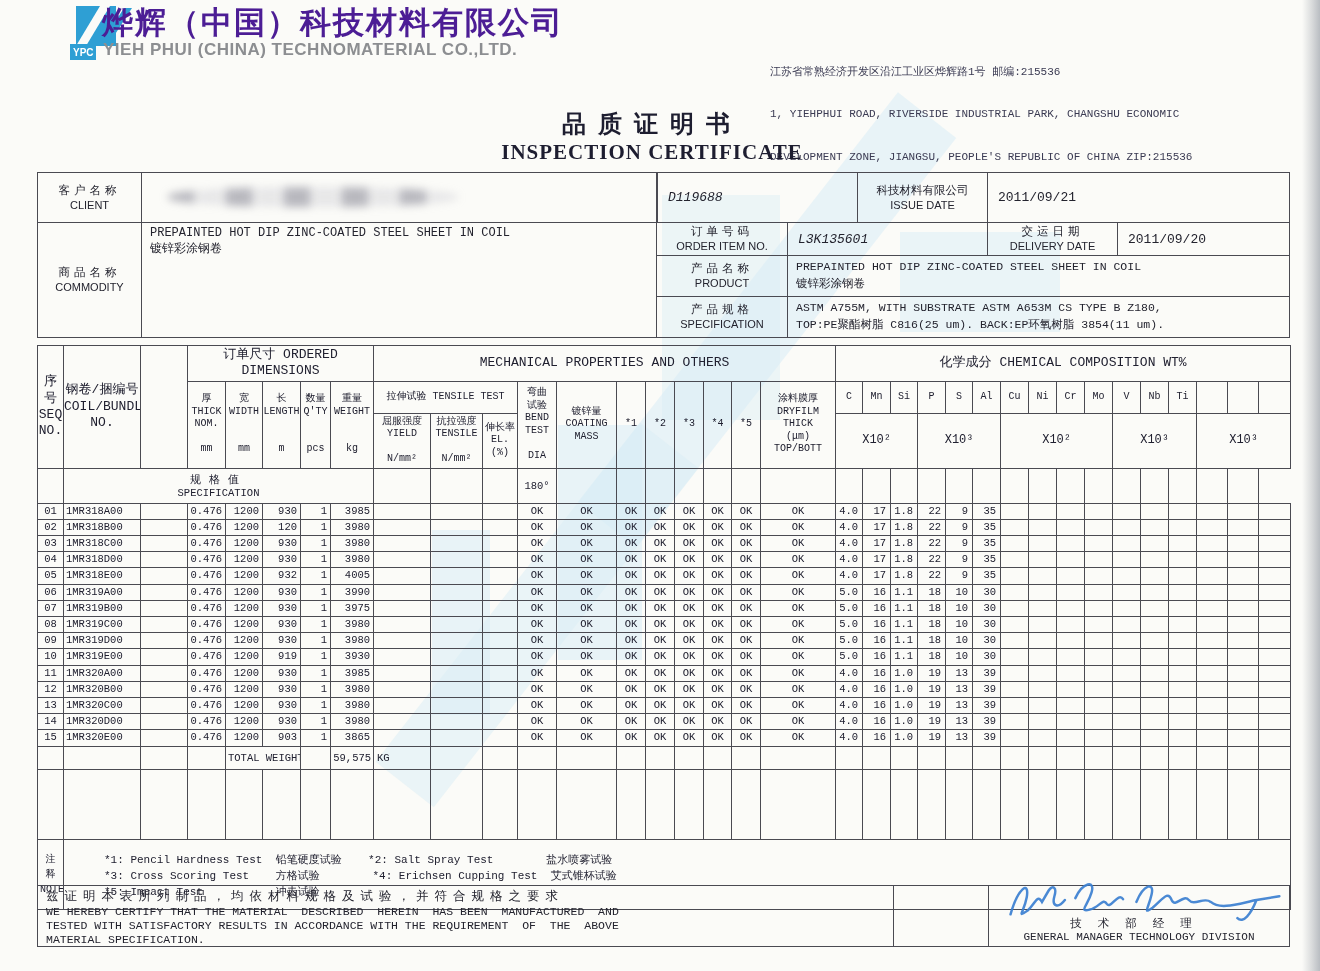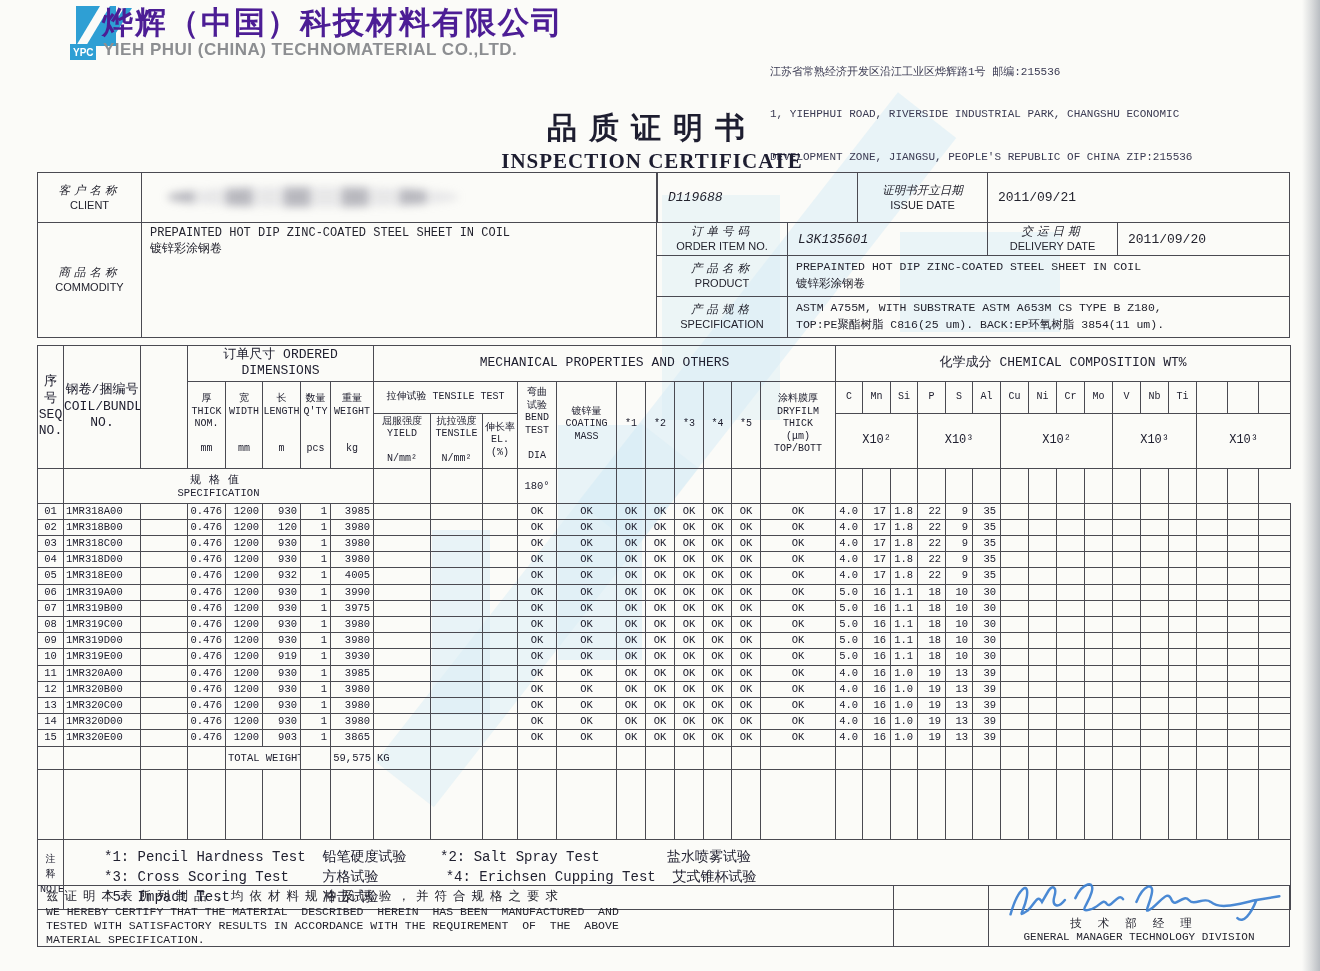--- a/index.html
+++ b/index.html
@@ -30,30 +30,30 @@
   .logo { position:absolute; left:30px; top:6px; width:62px; height:56px;margin-left:40px; }
   .company-cn { position:absolute; left:102px; top:2px; font-size:31px; font-weight:bold;
     color:#4c1d95; letter-spacing:2px; }
   .company-en { position:absolute; left:103px; top:40px; font-size:17px; font-weight:bold;
     color:#8c8e91; letter-spacing:.5px; }
   .address { position:absolute; left:770px; top:36px; font-size:11px; line-height:1.3;
     color:#3a3a52; white-space:pre; }
 
   
   .title { position:absolute; left:452px; top:108px; width:400px; text-align:center; }
-  .title-cn { font-size:30px; font-weight:bold; letter-spacing:12px; color:#1d1d30; }
+  .title-cn { font-size:24px; font-weight:bold; letter-spacing:12px; color:#1d1d30; }
   .title-en { font-size:21px; font-weight:bold; letter-spacing:1px; color:#1d1d30;
     font-family:"Liberation Serif","DejaVu Serif",serif; }
 
   
   .info { position:absolute; left:37px; top:172px; width:1253px; height:166px;
     border:1px solid #4a4a52; display:flex; font-size:11.5px; }
   .info .lbl { display:flex; flex-direction:column; align-items:center; justify-content:center;
     text-align:center; line-height:1.3; }
-  .info .cn { letter-spacing:4px;font-style:italic; }
+  .info .cn { letter-spacing:4px; }
   .info .cn.tight { letter-spacing:0; }
   .info .en { font-size:11px; letter-spacing:0; }
   .bl { border-left:1px solid #4a4a52; } .bb { border-bottom:1px solid #4a4a52; }
   .info-left { width:618px; display:flex; flex-direction:column; }
   .row-client { height:50px; display:flex; }
   .row-commodity { flex:1; display:flex; }
   .info-left .lbl { width:103px; }
   .info-left .val { flex:1; }
   .smudge { margin:14px 26px; width:290px; height:20px; border-radius:45%;
     background:repeating-linear-gradient(90deg, rgba(118,118,134,.5) 0 26px, rgba(165,165,180,.22) 26px 58px);
@@ -90,21 +90,21 @@
   tbody.rows td.c19, tbody.rows td.c20, tbody.rows td.c21, tbody.rows td.c22,
   tbody.rows td.c23, tbody.rows td.c24 { text-align:right; padding-right:4px; }
   tr.total-row td { height:22px; line-height:22px; white-space:nowrap; }
   tr.total-row td.total-label { text-align:center; }
   tr.total-row td.total-value { text-align:right; padding-right:2px; }
   tr.total-row td.total-unit { text-align:left; padding-left:3px; }
   tr.filler-row td { height:70px; }
   tr.notes-row td { height:70px; vertical-align:middle; }
   td.notes-label { text-align:center; white-space:pre-line; font-size:10px; line-height:1.5; }
   td.notes-cell { padding-left:40px; vertical-align:top; padding-top:6px; }
-  .note-line { font-family:"Liberation Mono","DejaVu Sans Mono",monospace; font-size:14px;
+  .note-line { font-family:"Liberation Mono","DejaVu Sans Mono",monospace; font-size:11px;
     line-height:1.45; white-space:pre; }
 
   
   .certify { position:absolute; left:37px; top:885px; width:1253px; height:62px;
     border:1px solid #4a4a52; display:flex; z-index:2; }
   .cert-text { width:856px; border-right:1px solid #4a4a52; padding:2px 8px; }
   .cert-cn { font-size:12.5px; letter-spacing:6px; }
   .cert-en { font-family:"Liberation Mono","DejaVu Sans Mono",monospace; font-size:11.5px;
     line-height:1.2; white-space:pre; }
   .cert-mid { width:95px; border-right:1px solid #4a4a52; }
@@ -167,21 +167,21 @@
         <div class="val bl commodity-val mono">
           <div>PREPAINTED HOT DIP ZINC-COATED STEEL SHEET IN COIL</div>
           <div>镀锌彩涂钢卷</div>
         </div>
       </div>
     </div>
     <div class="info-right bl">
       <div class="ir-row bb" style="height:50px;">
         <div class="ir-val w200 bl mono">D119688</div>
         <div class="lbl ir-lbl2 bl">
-          <span class="cn tight">证明书开立日期</span>
+          <span class="cn tight">科技材料有限公司</span>
           <span class="en">ISSUE DATE</span>
         </div>
         <div class="ir-val ir-flex bl mono">2011/09/21</div>
       </div>
       <div class="ir-row bb" style="height:33px;">
         <div class="lbl">
           <span class="cn">订单号码</span>
           <span class="en">ORDER ITEM NO.</span>
         </div>
         <div class="ir-val w200 bl mono">L3K135601</div>

